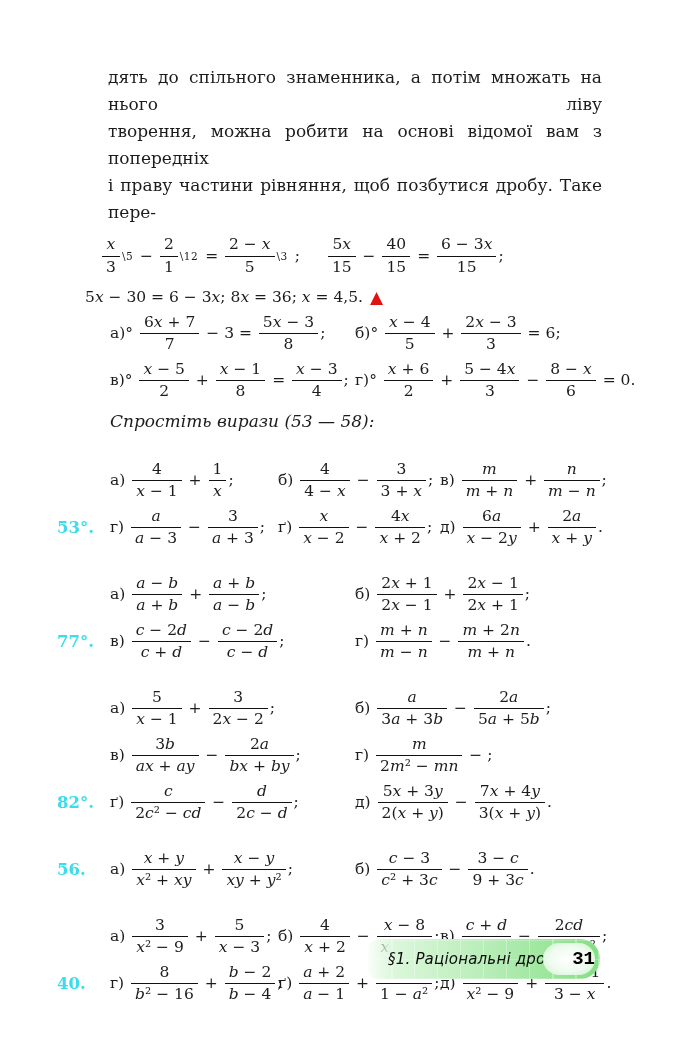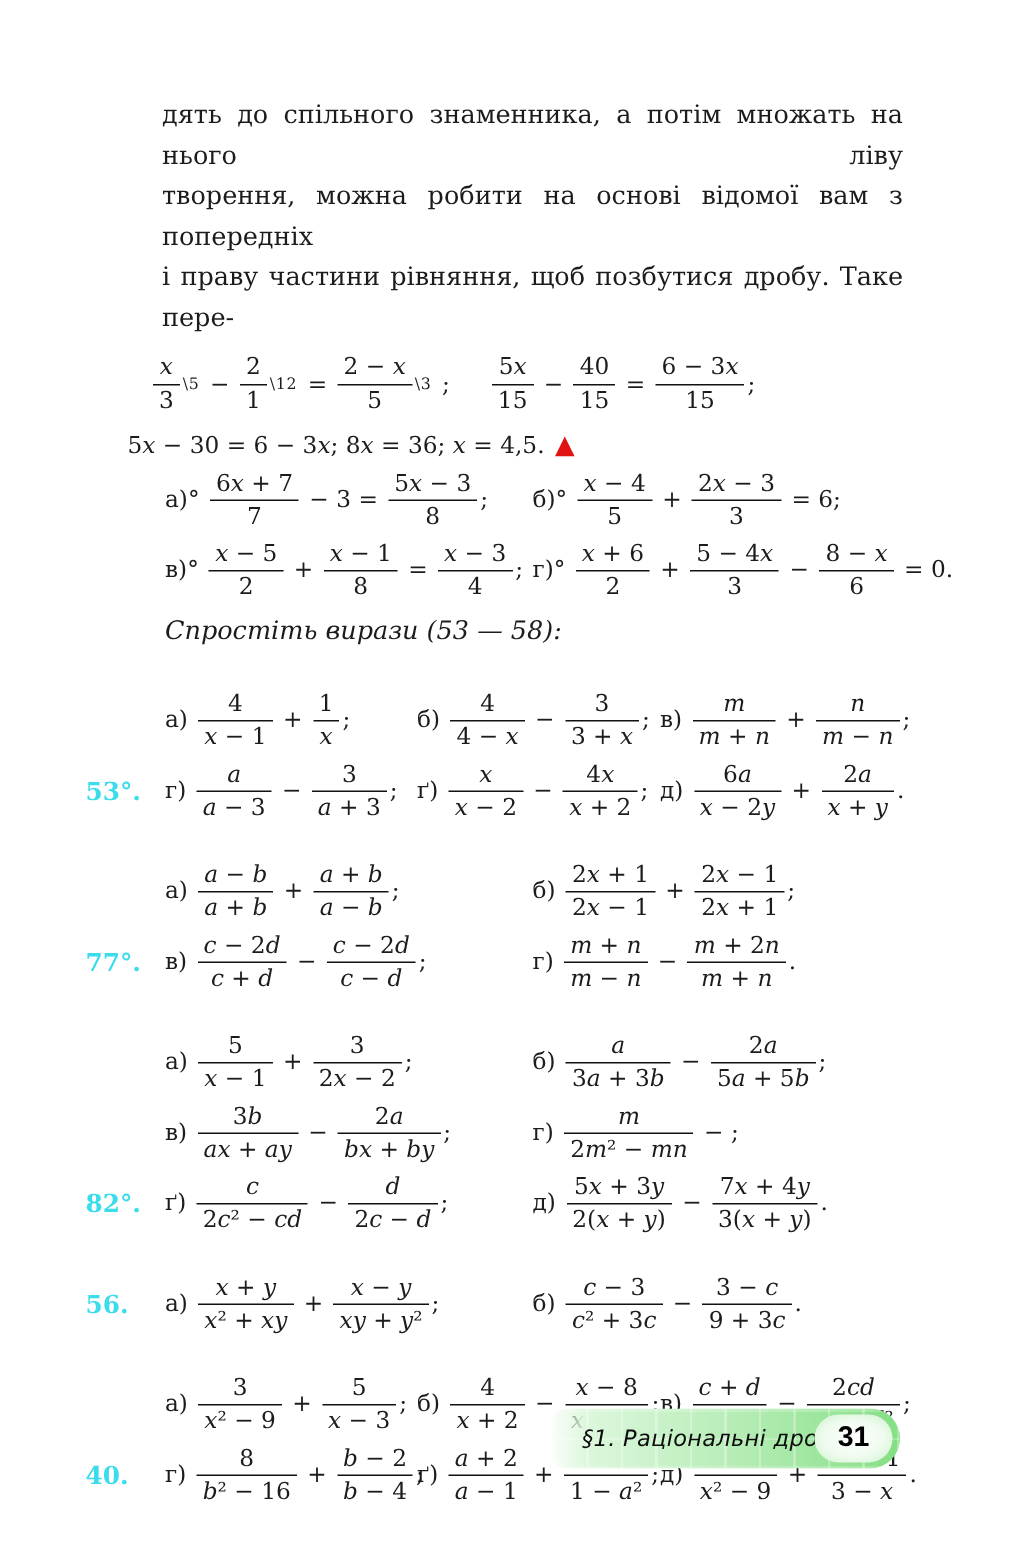--- a/index.html
+++ b/index.html
@@ -51,22 +51,22 @@
     display:flex; align-items:center;
   }
   .footer-label{
     margin-left:20px; font-family:"DejaVu Sans", sans-serif; font-style:italic;
     font-size:15px; color:#0c0c0c; letter-spacing:0.2px;
   }
   .page-pill{
     position:absolute; right:5px; top:4px; height:32px; min-width:52px;
     border-radius:16px;
     background:radial-gradient(ellipse at center, #ffffff 0%, #effbef 55%, #c9f1c9 100%);
-    display:flex; align-items:center; justify-content:center;
-    font-family:Liberation Sans, sans-serif; font-weight:bold; font-size:19px; color:#000;
+    display:flex; align-items:center; justify-content:flex-end;
+    font-family:Liberation Mono, monospace; font-weight:bold; font-size:19px; color:#000;
   }
 </style>
 </head>
 <body>
 
 <div class="page">
 
   <div class="para">
       <div class="pline">дять до спільного знаменника, а потім множать на нього ліву</div>
       <div class="pline">творення, можна робити на основі відомої вам з попередніх</div>

